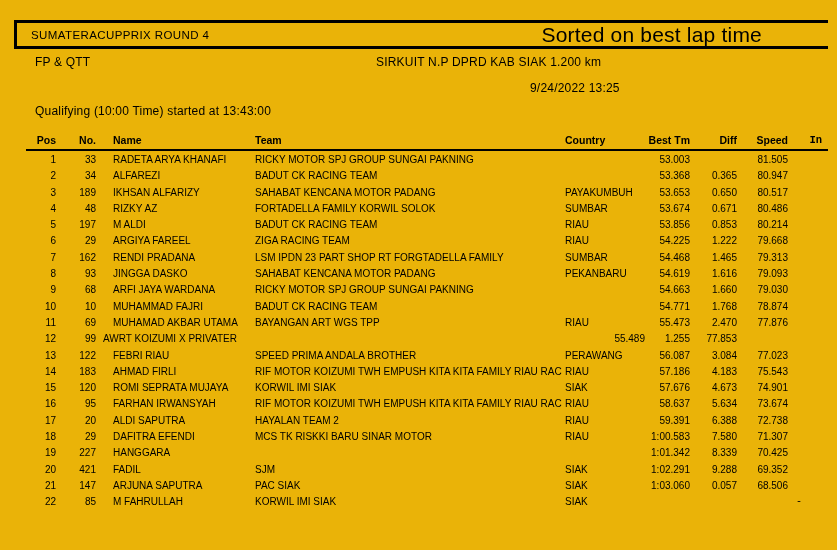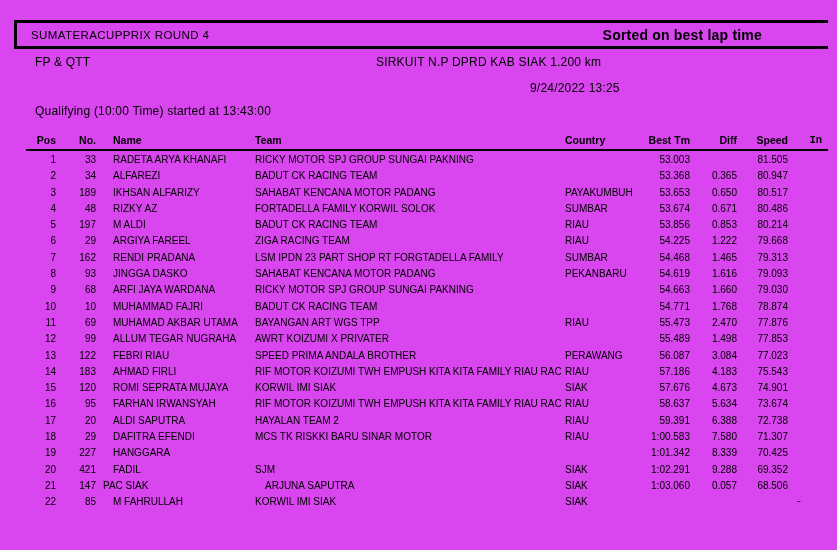--- a/index.html
+++ b/index.html
@@ -1,32 +1,32 @@
 <!DOCTYPE html>
 <html><head>
 <meta charset="utf-8">
 <style>
   html,body { margin:0; padding:0; background:#ffffff; }
   .doc {
-    position:relative; width:837px; height:550px; background:#d946ef;
+    position:relative; width:837px; height:550px; background:#eab308;
     font-family:"Liberation Sans", sans-serif; color:#000;
     overflow:hidden;
   }
   .hline { position:absolute; background:#000; }
   .line-top    { left:14px; top:20px;  width:814px; height:3px; }
   .line-title  { left:14px; top:46px;  width:814px; height:3px; }
   .line-thead  { left:26px; top:149px; width:802px; height:2px; }
 
   .titlebar {
     position:absolute; left:14px; top:23px; width:814px; height:23px;
     border-left:3px solid #000; box-sizing:border-box;
     display:flex; justify-content:space-between; align-items:center;
   }
   .event-title { padding-left:14px; font-size:11.5px; letter-spacing:.4px; }
-  .sorted-label { padding-right:66px; font-size:14px; font-weight:bold; letter-spacing:.2px; }
+  .sorted-label { padding-right:66px; font-size:21px; font-weight:normal; letter-spacing:.2px; }
 
   .infoline { position:absolute; font-size:12px; letter-spacing:.2px; white-space:nowrap; }
   .session   { left:35px;  top:55px; }
   .circuit   { left:376px; top:55px; }
   .classname { left:35px;  top:81px; }
   .datetime  { left:530px; top:81px;text-align:center; }
   .qualinfo  { left:35px;  top:104px; }
 
   .tbl { position:absolute; left:26px; top:134px; width:802px; }
   .trow {
@@ -194,25 +194,24 @@
           <div class="cell team">BAYANGAN ART WGS TPP</div>
           <div class="cell country">RIAU</div>
           <div class="cell best_tm">55.473</div>
           <div class="cell diff">2.470</div>
           <div class="cell speed">77.876</div>
           <div class="cell in_lap"></div>
         </div>
         <div class="trow">
           <div class="cell pos">12</div>
           <div class="cell no">99</div>
-          <div class="cell name">ALLUM TEGAR NUGRAHA</div>
           <div class="cell team">AWRT KOIZUMI X PRIVATER</div>
           <div class="cell country"></div>
           <div class="cell best_tm">55.489</div>
-          <div class="cell diff">1.498</div>
+          <div class="cell diff">1.255</div>
           <div class="cell speed">77.853</div>
           <div class="cell in_lap"></div>
         </div>
         <div class="trow">
           <div class="cell pos">13</div>
           <div class="cell no">122</div>
           <div class="cell name">FEBRI RIAU</div>
           <div class="cell team">SPEED PRIMA ANDALA BROTHER</div>
           <div class="cell country">PERAWANG</div>
           <div class="cell best_tm">56.087</div>
@@ -293,22 +292,22 @@
           <div class="cell team">SJM</div>
           <div class="cell country">SIAK</div>
           <div class="cell best_tm">1:02.291</div>
           <div class="cell diff">9.288</div>
           <div class="cell speed">69.352</div>
           <div class="cell in_lap"></div>
         </div>
         <div class="trow">
           <div class="cell pos">21</div>
           <div class="cell no">147</div>
+          <div class="cell name">ARJUNA SAPUTRA</div>
           <div class="cell team">PAC SIAK</div>
-          <div class="cell name">ARJUNA SAPUTRA</div>
           <div class="cell country">SIAK</div>
           <div class="cell best_tm">1:03.060</div>
           <div class="cell diff">0.057</div>
           <div class="cell speed">68.506</div>
           <div class="cell in_lap"></div>
         </div>
         <div class="trow">
           <div class="cell pos">22</div>
           <div class="cell no">85</div>
           <div class="cell name">M FAHRULLAH</div>

